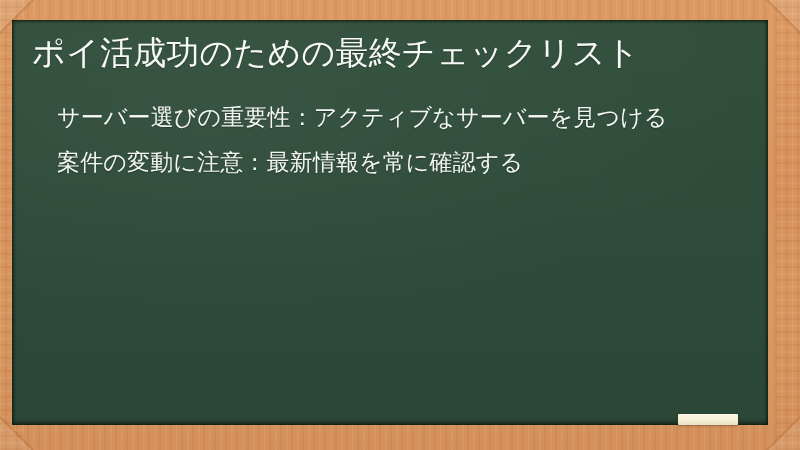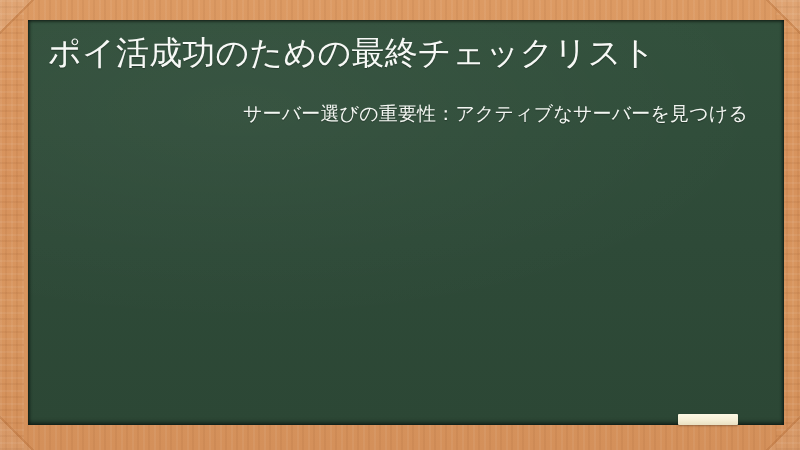--- a/index.html
+++ b/index.html
@@ -66,21 +66,21 @@
     pointer-events: none;
   }
   .miter.tl { top: 0;    left: 0;  background: linear-gradient(135deg, rgba(255,255,255,0.10) 0 46%, rgba(150,80,30,0.22) 47% 50%, rgba(0,0,0,0) 51%); }
   .miter.tr { top: 0;    right: 0; background: linear-gradient(-135deg, rgba(255,255,255,0.10) 0 46%, rgba(150,80,30,0.22) 47% 50%, rgba(0,0,0,0) 51%); }
   .miter.bl { bottom: 0; left: 0;  background: linear-gradient(45deg, rgba(255,255,255,0.08) 0 46%, rgba(150,80,30,0.20) 47% 50%, rgba(0,0,0,0) 51%); }
   .miter.br { bottom: 0; right: 0; background: linear-gradient(-45deg, rgba(255,255,255,0.08) 0 46%, rgba(150,80,30,0.20) 47% 50%, rgba(0,0,0,0) 51%); }
 
   
   .board {
     position: absolute;
-    left: 28px;
+    left: 12px;
     top: 20px;
     width: 756px;
     height: 405px;
     background:
       radial-gradient(120% 90% at 28% 22%, rgba(255,255,255,0.035) 0%, rgba(255,255,255,0) 60%),
       linear-gradient(180deg, #32503c 0%, #2e4a38 55%, #2c4735 100%);
     box-shadow:
       inset 0 2px 3px rgba(0, 0, 0, 0.35),
       inset 2px 0 3px rgba(0, 0, 0, 0.28),
       inset -2px 0 3px rgba(0, 0, 0, 0.28),
@@ -107,27 +107,26 @@
   }
 
   .checklist {
     list-style: none;
     margin: 26px 0 0 0;
     padding: 0 14px 0 35px;
   }
 
   .checklist-item {
     color: #f3f6f2;
-    font-size: 19px;
+    font-size: 23px;
     font-weight: 400;
     line-height: 1.42;
     margin-bottom: 12px;
     letter-spacing: 0.15px;
     text-shadow: 0 1px 1px rgba(0, 0, 0, 0.28);
-    text-align: right;
   }
   .checklist-item:last-child { margin-bottom: 0; }
 
   
   .chalk {
     position: absolute;
     left: 678px;
     top: 414px;
     width: 60px;
     height: 11px;
@@ -150,20 +149,21 @@
     <div class="miter br"></div>
   </div>
 
   <div class="board">
     <div class="board-inner">
 
       <h1 class="board-title">ポイ活成功のための最終チェックリスト</h1>
 
       <ul class="checklist">
         <li class="checklist-item">サーバー選びの重要性：アクティブなサーバーを見つける</li>
+        <li class="checklist-item">案件の変動に注意：最新情報を常に確認する</li>
       </ul>
 
     </div>
   </div>
 
   <div class="chalk"></div>
 
 </div>
 
 </body></html>

